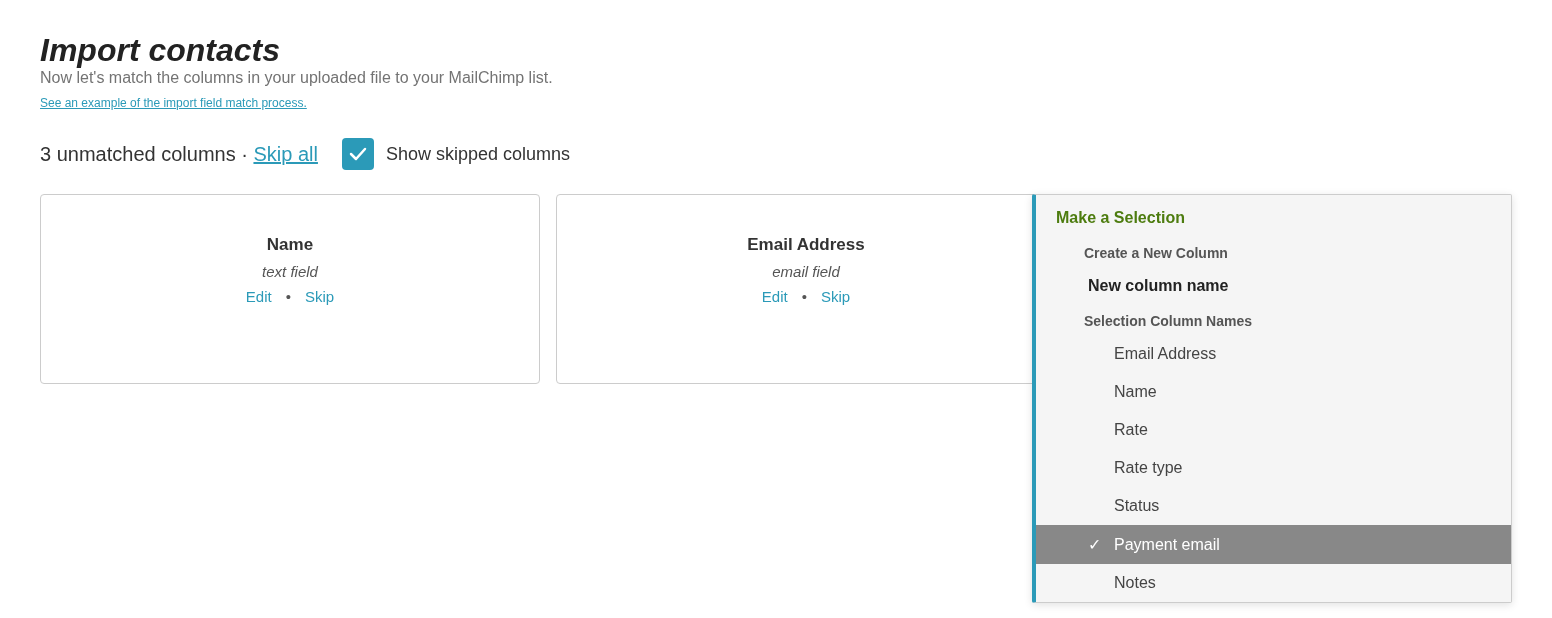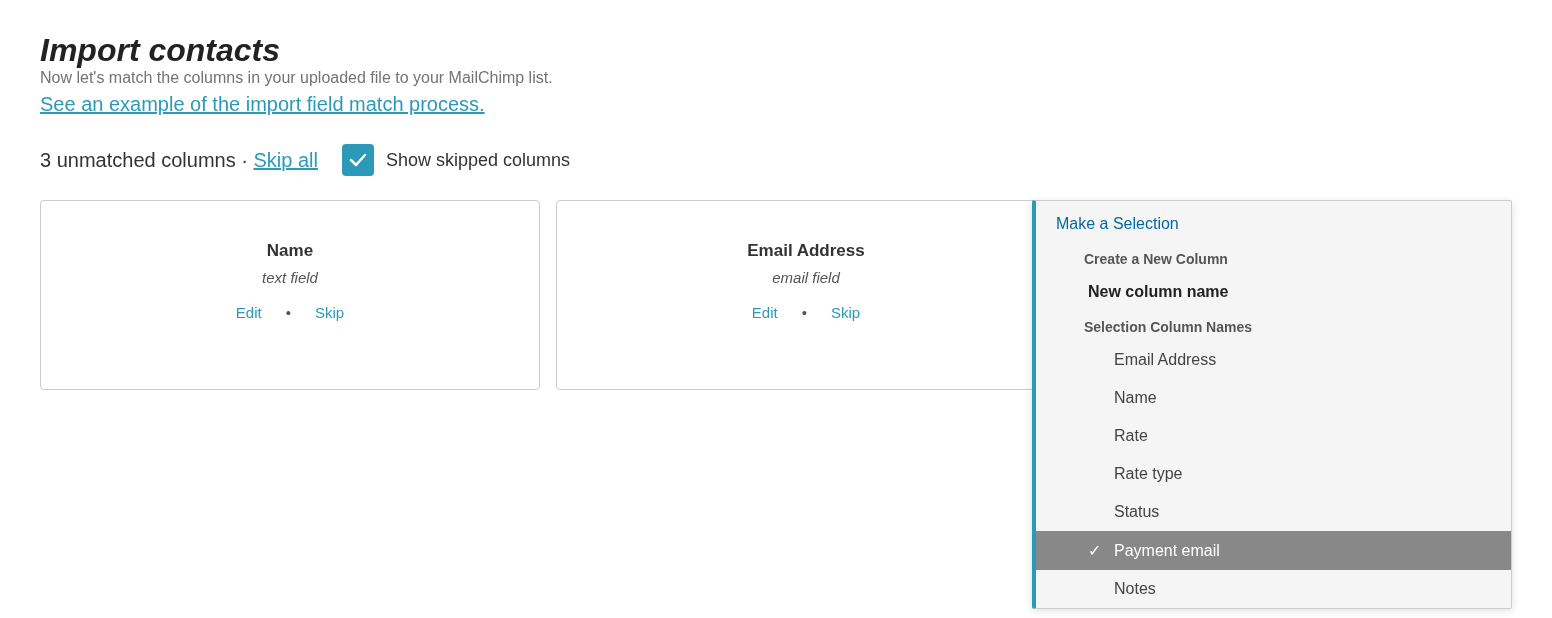--- a/index.html
+++ b/index.html
@@ -24,21 +24,21 @@
 
     .description {
       font-size: 16px;
       color: #737373;
       margin-bottom: 6px;
     }
 
     .example-link {
       color: #2b9ab8;
       text-decoration: underline;
-      font-size: 20px;
+      font-size: 12px;
       cursor: pointer;
       display: inline-block;
       margin-bottom: 28px;
     }
 
     .toolbar {
       display: flex;
       align-items: center;
       gap: 24px;
       margin-bottom: 24px;
@@ -107,23 +107,23 @@
     }
 
     .column-card-type {
       font-size: 15px;
       color: #555;
       font-style: italic;
     }
 
     .column-card-actions {
       display: flex;
-      gap: 24px;
+      gap: 14px;
       font-size: 15px;
-      margin-top: 10px;
+      margin-top: 0;
     }
 
     .card-action-link {
       color: #2b9ab8;
       cursor: pointer;
       text-decoration: none;
     }
 
     .card-action-sep {
       color: #555;
@@ -147,22 +147,22 @@
     .dropdown-item {
       padding: 10px 20px;
       cursor: pointer;
       color: #444;
       display: flex;
       align-items: center;
       gap: 10px;
     }
 
     .dropdown-item.header-item {
-      font-weight: 400;
-      color: #0369a1;
+      font-weight: 700;
+      color: #4d7c0f;
       cursor: default;
       padding-top: 14px;
       padding-bottom: 10px;
     }
 
     .dropdown-item.section-header {
       font-weight: 700;
       color: #555;
       font-size: 14px;
       cursor: default;

